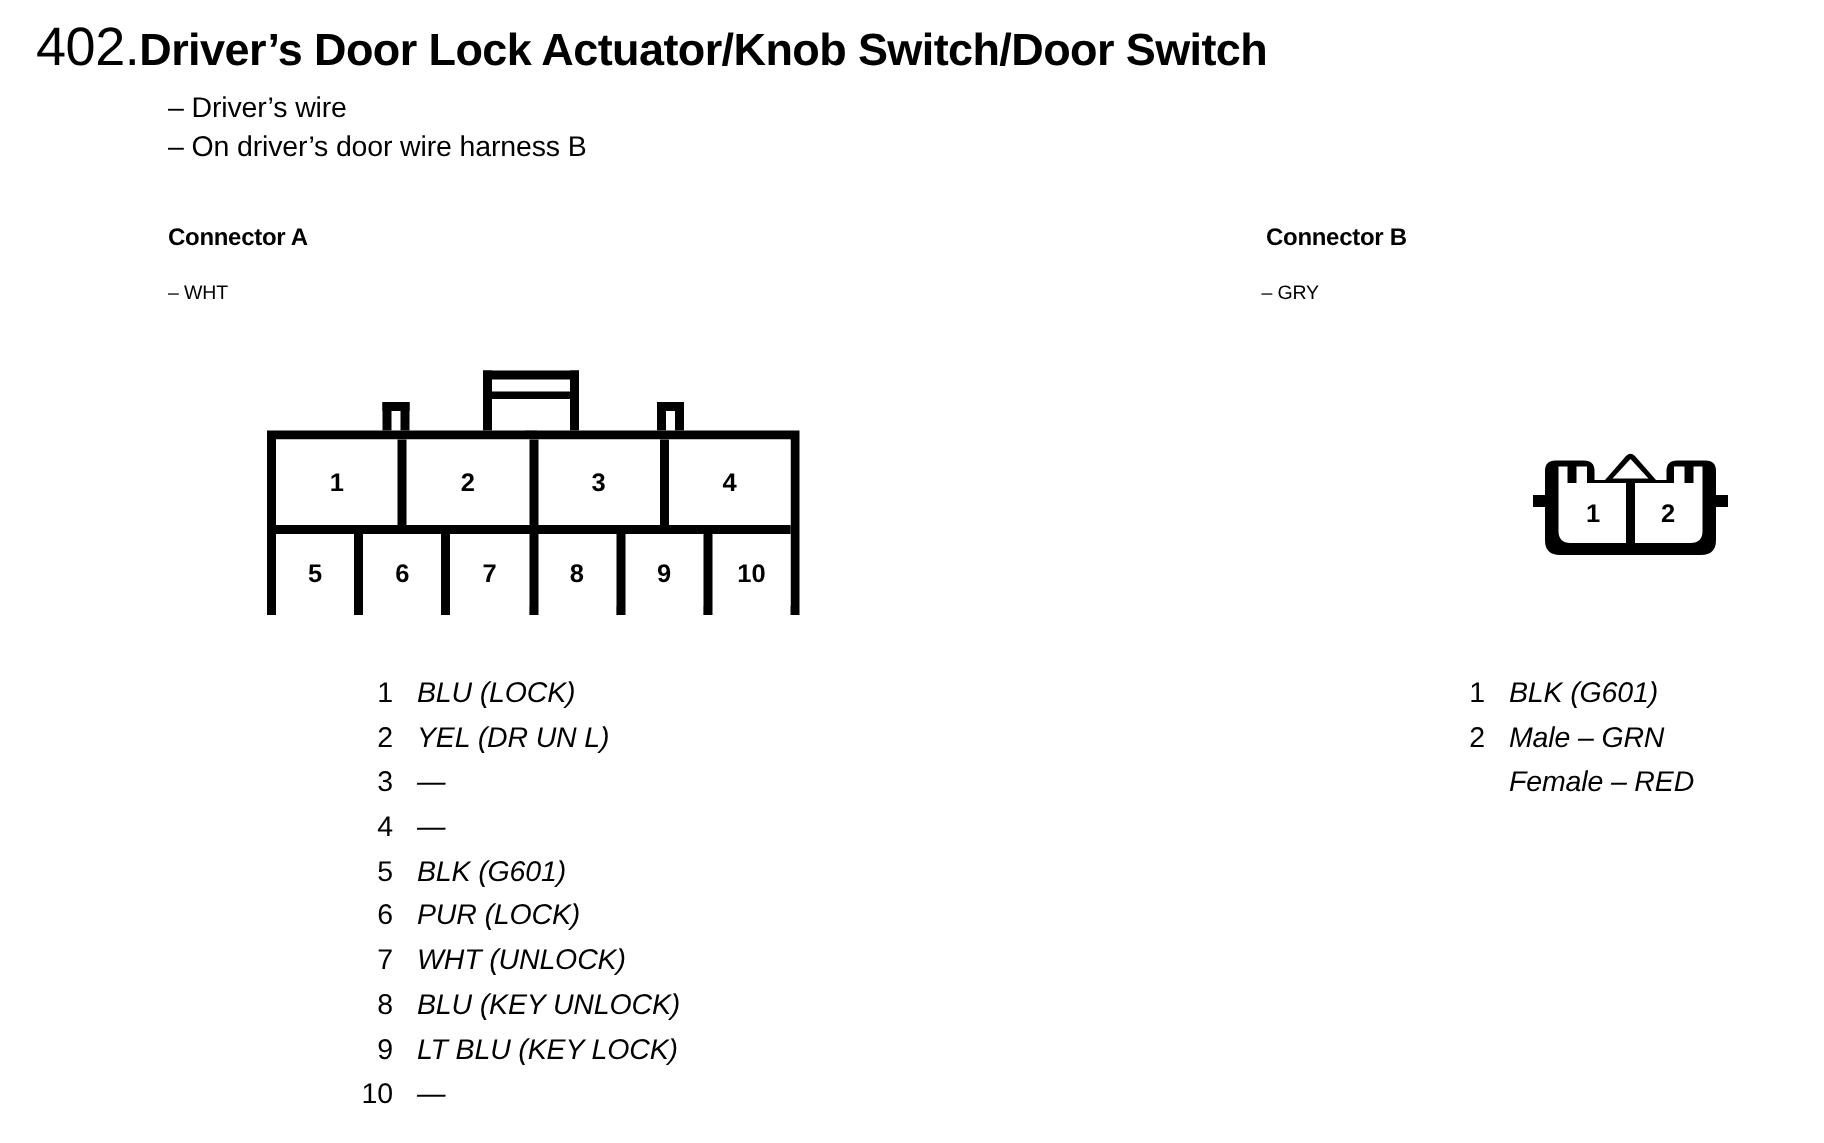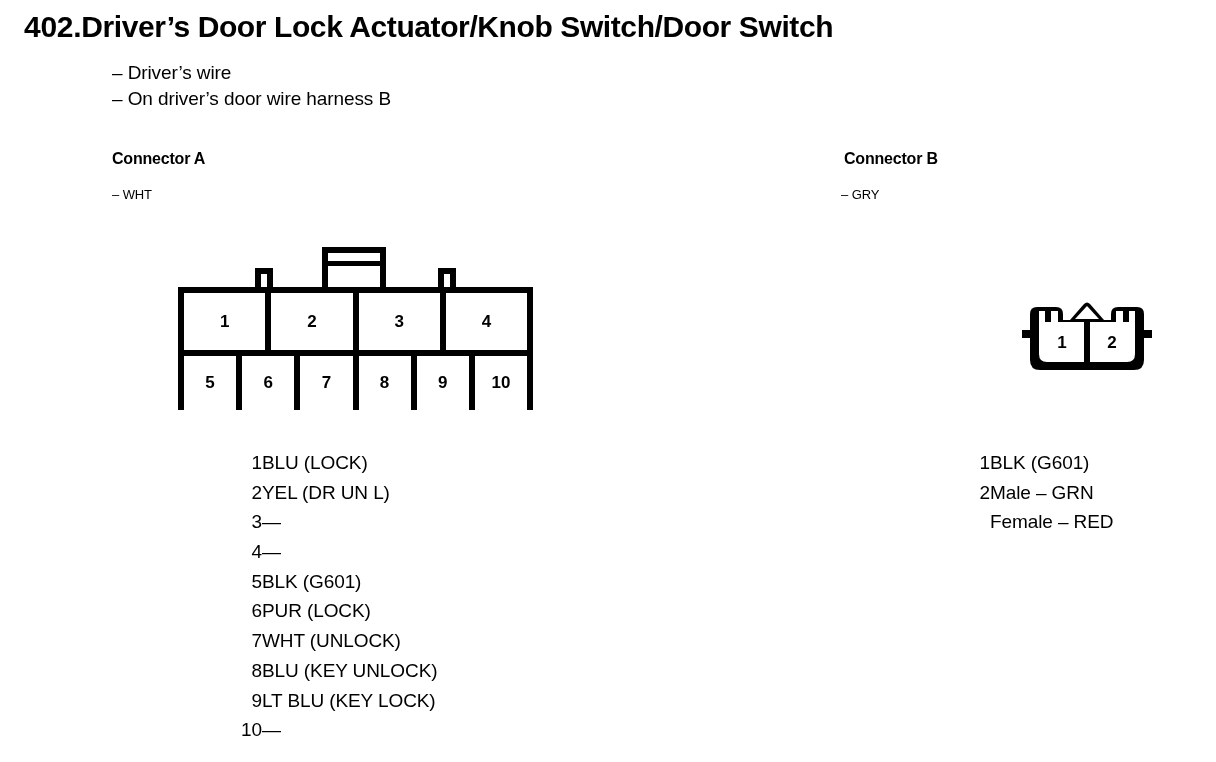--- a/index.html
+++ b/index.html
@@ -19,22 +19,22 @@
   
   #title-row {
     position: absolute;
     left: 24px;
     top: 10px;
     display: flex;
     align-items: baseline;
     white-space: nowrap;
   }
   #title-number {
-    font-size: 30px;
-    font-weight: bold;
+    font-size: 36px;
+    font-weight: normal;
     letter-spacing: -0.3px;
   }
   #title-text {
     font-size: 30px;
     font-weight: bold;
     margin-left: 0;
     letter-spacing: -0.4px;
   }
 
   .subtitle-line {
@@ -183,22 +183,23 @@
     height: 29.7px;
     white-space: nowrap;
   }
   .pin-num {
     width: 30px;
     text-align: right;
     flex: 0 0 auto;
   }
   #connB-list .pin-num { width: 30px; }
   .pin-label {
-    margin-left: 0;
+    margin-left: 16px;
     flex: 0 0 auto;
+    font-style: italic;
   }
   .pin-cont {
     display: flex;
     align-items: baseline;
     height: 29.7px;
     white-space: nowrap;
   }
   .pin-cont .pin-num { visibility: hidden; }
 </style>
 </head>

